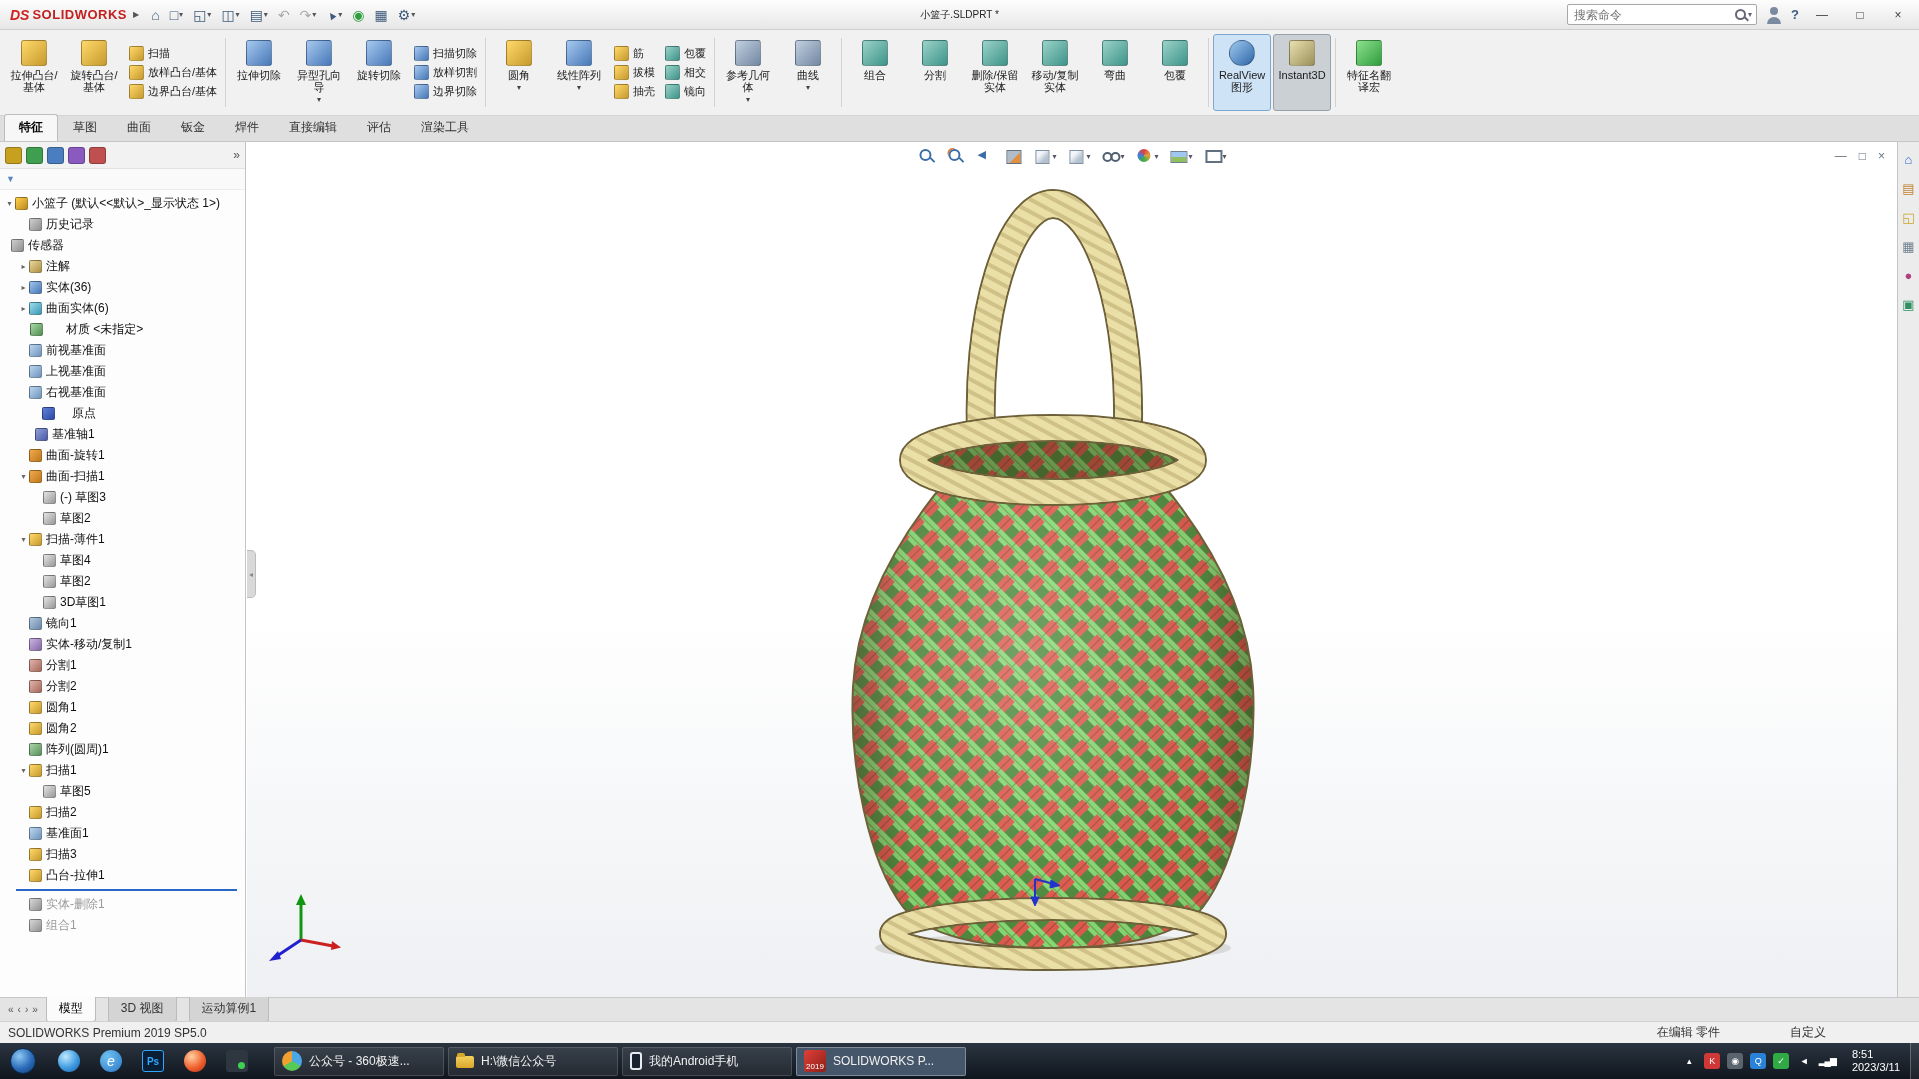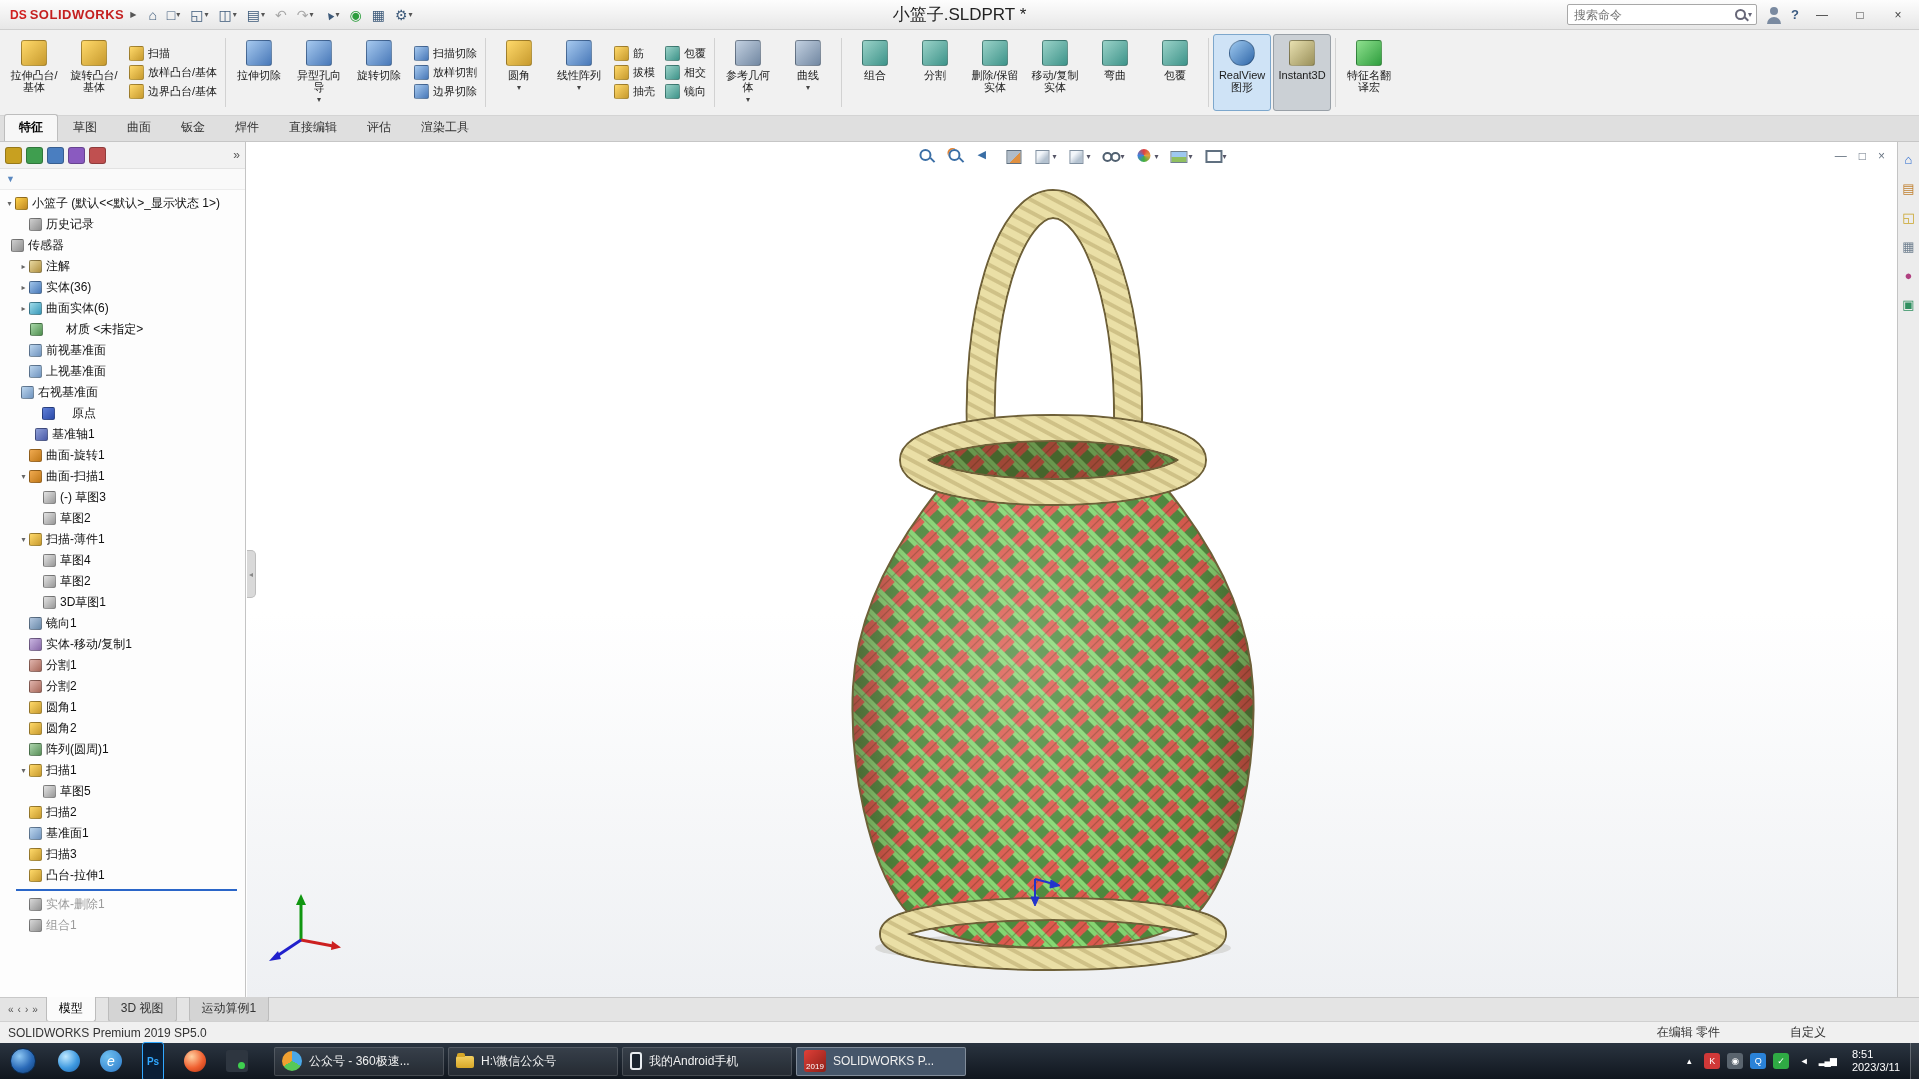--- a/index.html
+++ b/index.html
@@ -1,29 +1,29 @@
 <!DOCTYPE html>
 <html style="--bk-red: #dd5a4e; --bk-green: #86d873; --bk-green_dark: #4e8a3e; --bk-tan: #eadfa6; --bk-tan_dark: #b3a265; --bk-outline: #6e6038; --ui-accent: #2a66c8; --ui-pressed: #cfe3f6; --ui-pressed2: #cbd0d5; --ui-taskbar-active: #46566a; --origin-c: #2233cc; --tri-x: #cc2020; --tri-y: #109610; --tri-z: #2020cc;"><head>
 <meta charset="utf-8">
 <style>
   html,body{margin:0;padding:0;background:#888;}
   *{box-sizing:border-box;font-family:"Liberation Sans","DejaVu Sans",sans-serif;}
   .app{position:relative;width:1919px;height:1079px;background:#fff;overflow:hidden;}
 
   
   .titlebar{position:absolute;top:0;left:0;width:100%;height:30px;background:linear-gradient(#fdfdfd,#e7e7e7);border-bottom:1px solid #cfcfcf;display:flex;align-items:center;padding:0 6px;}
-  .swlogo{color:#d02020;font-weight:bold;font-size:12px;margin:0 3px 0 4px;}
+  .swlogo{color:#d02020;font-weight:bold;font-style:italic;font-size:14px;margin:0 3px 0 4px;}
   .swbrand{color:#c41f1f;font-weight:bold;font-size:13px;letter-spacing:.5px;}
   .menuarrow{font-size:8px;color:#555;margin:0 8px 0 6px;}
   .qbar{display:flex;align-items:center;gap:2px;}
   .qbtn{display:flex;align-items:center;padding:2px 4px;height:24px;color:#3d5a7a;font-size:14px;border-radius:2px;}
   .qbtn.gray{color:#a8a8a8;}
   .qbtn .darr{font-size:8px;color:#555;margin-left:1px;}
   .sel{display:inline-block;transform:rotate(-35deg);font-size:11px;}
-  .wtitle{position:absolute;left:50%;transform:translateX(-50%);font-size:17px;color:#222;}
+  .wtitle{position:absolute;left:50%;transform:translateX(-50%);font-size:10px;color:#222;}
   .tbright{margin-left:auto;display:flex;align-items:center;gap:8px;}
   .search{display:flex;align-items:center;width:190px;height:21px;background:#fff;border:1px solid #a8a8a8;border-radius:2px;padding:0 4px;}
   .search input{flex:1;border:none;outline:none;font-size:12px;color:#555;background:transparent;min-width:0;}
   .smag{position:relative;width:14px;height:14px;flex:0 0 14px;}
   .smag::before{content:"";position:absolute;left:1px;top:1px;width:7px;height:7px;border:2px solid #667;border-radius:50%;}
   .smag::after{content:"";position:absolute;left:10px;top:10px;width:5px;height:2px;background:#667;transform:rotate(45deg);}
   .search .darr{font-size:8px;color:#667;}
   .person{position:relative;width:18px;height:18px;}
   .person::before{content:"";position:absolute;top:1px;left:5px;width:8px;height:8px;border-radius:50%;background:#7a8aa0;}
   .person::after{content:"";position:absolute;bottom:0;left:2px;width:14px;height:7px;border-radius:7px 7px 0 0;background:#7a8aa0;}
@@ -99,21 +99,21 @@
   
   .statusbar{position:absolute;top:1021px;left:0;width:100%;height:22px;background:#f0f0f0;border-top:1px solid #d0d0d0;display:flex;align-items:center;font-size:12px;color:#333;padding:0 8px;}
   .sbright{margin-left:auto;display:flex;gap:70px;padding-right:85px;}
 
   
   .taskbar{position:absolute;top:1043px;left:0;width:100%;height:36px;background:linear-gradient(#2a3440,#10161e);display:flex;align-items:center;color:#e8e8e8;}
   .orb{width:26px;height:26px;border-radius:50%;background:radial-gradient(circle at 35% 30%,#8ec8f4,#2a6ab8 55%,#0d3a6e);border:1px solid #0a2a50;margin:0 12px 0 10px;}
   .pbtn{width:42px;height:36px;display:flex;align-items:center;justify-content:center;}
   .tb-sphere{width:22px;height:22px;border-radius:50%;background:radial-gradient(circle at 35% 30%,#bfe8ff,#3f9ae0 55%,#1b5fa8);}
   .tb-ie{width:22px;height:22px;border-radius:50%;background:radial-gradient(circle at 35% 30%,#6fc0f0,#2a78c8);color:#fff;font-size:14px;font-style:italic;display:flex;align-items:center;justify-content:center;}
-  .tb-ps{width:22px;height:39px;background:#0a1e36;border:1px solid #31a8ff;color:#31a8ff;font-size:10px;font-weight:bold;display:flex;align-items:center;justify-content:center;border-radius:3px;}
+  .tb-ps{width:22px;height:22px;background:#0a1e36;border:1px solid #31a8ff;color:#31a8ff;font-size:10px;font-weight:bold;display:flex;align-items:center;justify-content:center;border-radius:3px;}
   .tb-ball{width:22px;height:22px;border-radius:50%;background:radial-gradient(circle at 35% 30%,#ffd0a0,#f06030 55%,#b03010);}
   .tb-appdark{width:22px;height:22px;background:#2e3640;border-radius:3px;position:relative;}
   .tb-appdark::after{content:"";position:absolute;right:3px;bottom:3px;width:7px;height:7px;border-radius:50%;background:#3fd04f;}
   .wbuttons{display:flex;align-items:center;margin-left:14px;}
   .wbtn{display:flex;align-items:center;gap:7px;width:170px;height:29px;margin:0 2px;padding:0 7px;background:rgba(255,255,255,.08);border:1px solid rgba(255,255,255,.15);border-radius:2px;font-size:12px;color:#f0f0f0;overflow:hidden;white-space:nowrap;}
   .wbtn.active{background:var(--ui-taskbar-active,#46566a);border-color:rgba(255,255,255,.32);}
   .wlabel{overflow:hidden;text-overflow:ellipsis;}
   .tb-c360{width:20px;height:20px;border-radius:50%;background:conic-gradient(#4aa8e8 0 33%,#58c858 33% 66%,#f0a030 66% 100%);flex:0 0 20px;}
   .tb-folder{width:18px;height:12px;background:linear-gradient(#f4d060,#d8a828);border-radius:2px;position:relative;margin-top:2px;flex:0 0 18px;}
   .tb-folder::before{content:"";position:absolute;top:-3px;left:1px;width:8px;height:4px;background:#d8a828;border-radius:2px 2px 0 0;}
@@ -394,21 +394,21 @@
         <div class="trow" style="padding-left: 18px;">
           <span class="arr"></span>
           <span class="ticon" style="background: linear-gradient(135deg, rgb(188, 214, 238), rgb(112, 148, 191));"></span>
           <span class="tlabel">前视基准面</span>
         </div>
         <div class="trow" style="padding-left: 18px;">
           <span class="arr"></span>
           <span class="ticon" style="background: linear-gradient(135deg, rgb(188, 214, 238), rgb(112, 148, 191));"></span>
           <span class="tlabel">上视基准面</span>
         </div>
-        <div class="trow" style="padding-left: 10px;">
+        <div class="trow" style="padding-left: 18px;">
           <span class="arr"></span>
           <span class="ticon" style="background: linear-gradient(135deg, rgb(188, 214, 238), rgb(112, 148, 191));"></span>
           <span class="tlabel">右视基准面</span>
         </div>
         <div class="trow" style="padding-left: 18px; gap: 13px;">
           <span class="arr"></span>
           <span class="ticon" style="background: linear-gradient(135deg, rgb(96, 128, 216), rgb(42, 74, 168));"></span>
           <span class="tlabel">原点</span>
         </div>
         <div class="trow" style="padding-left: 24px;">

